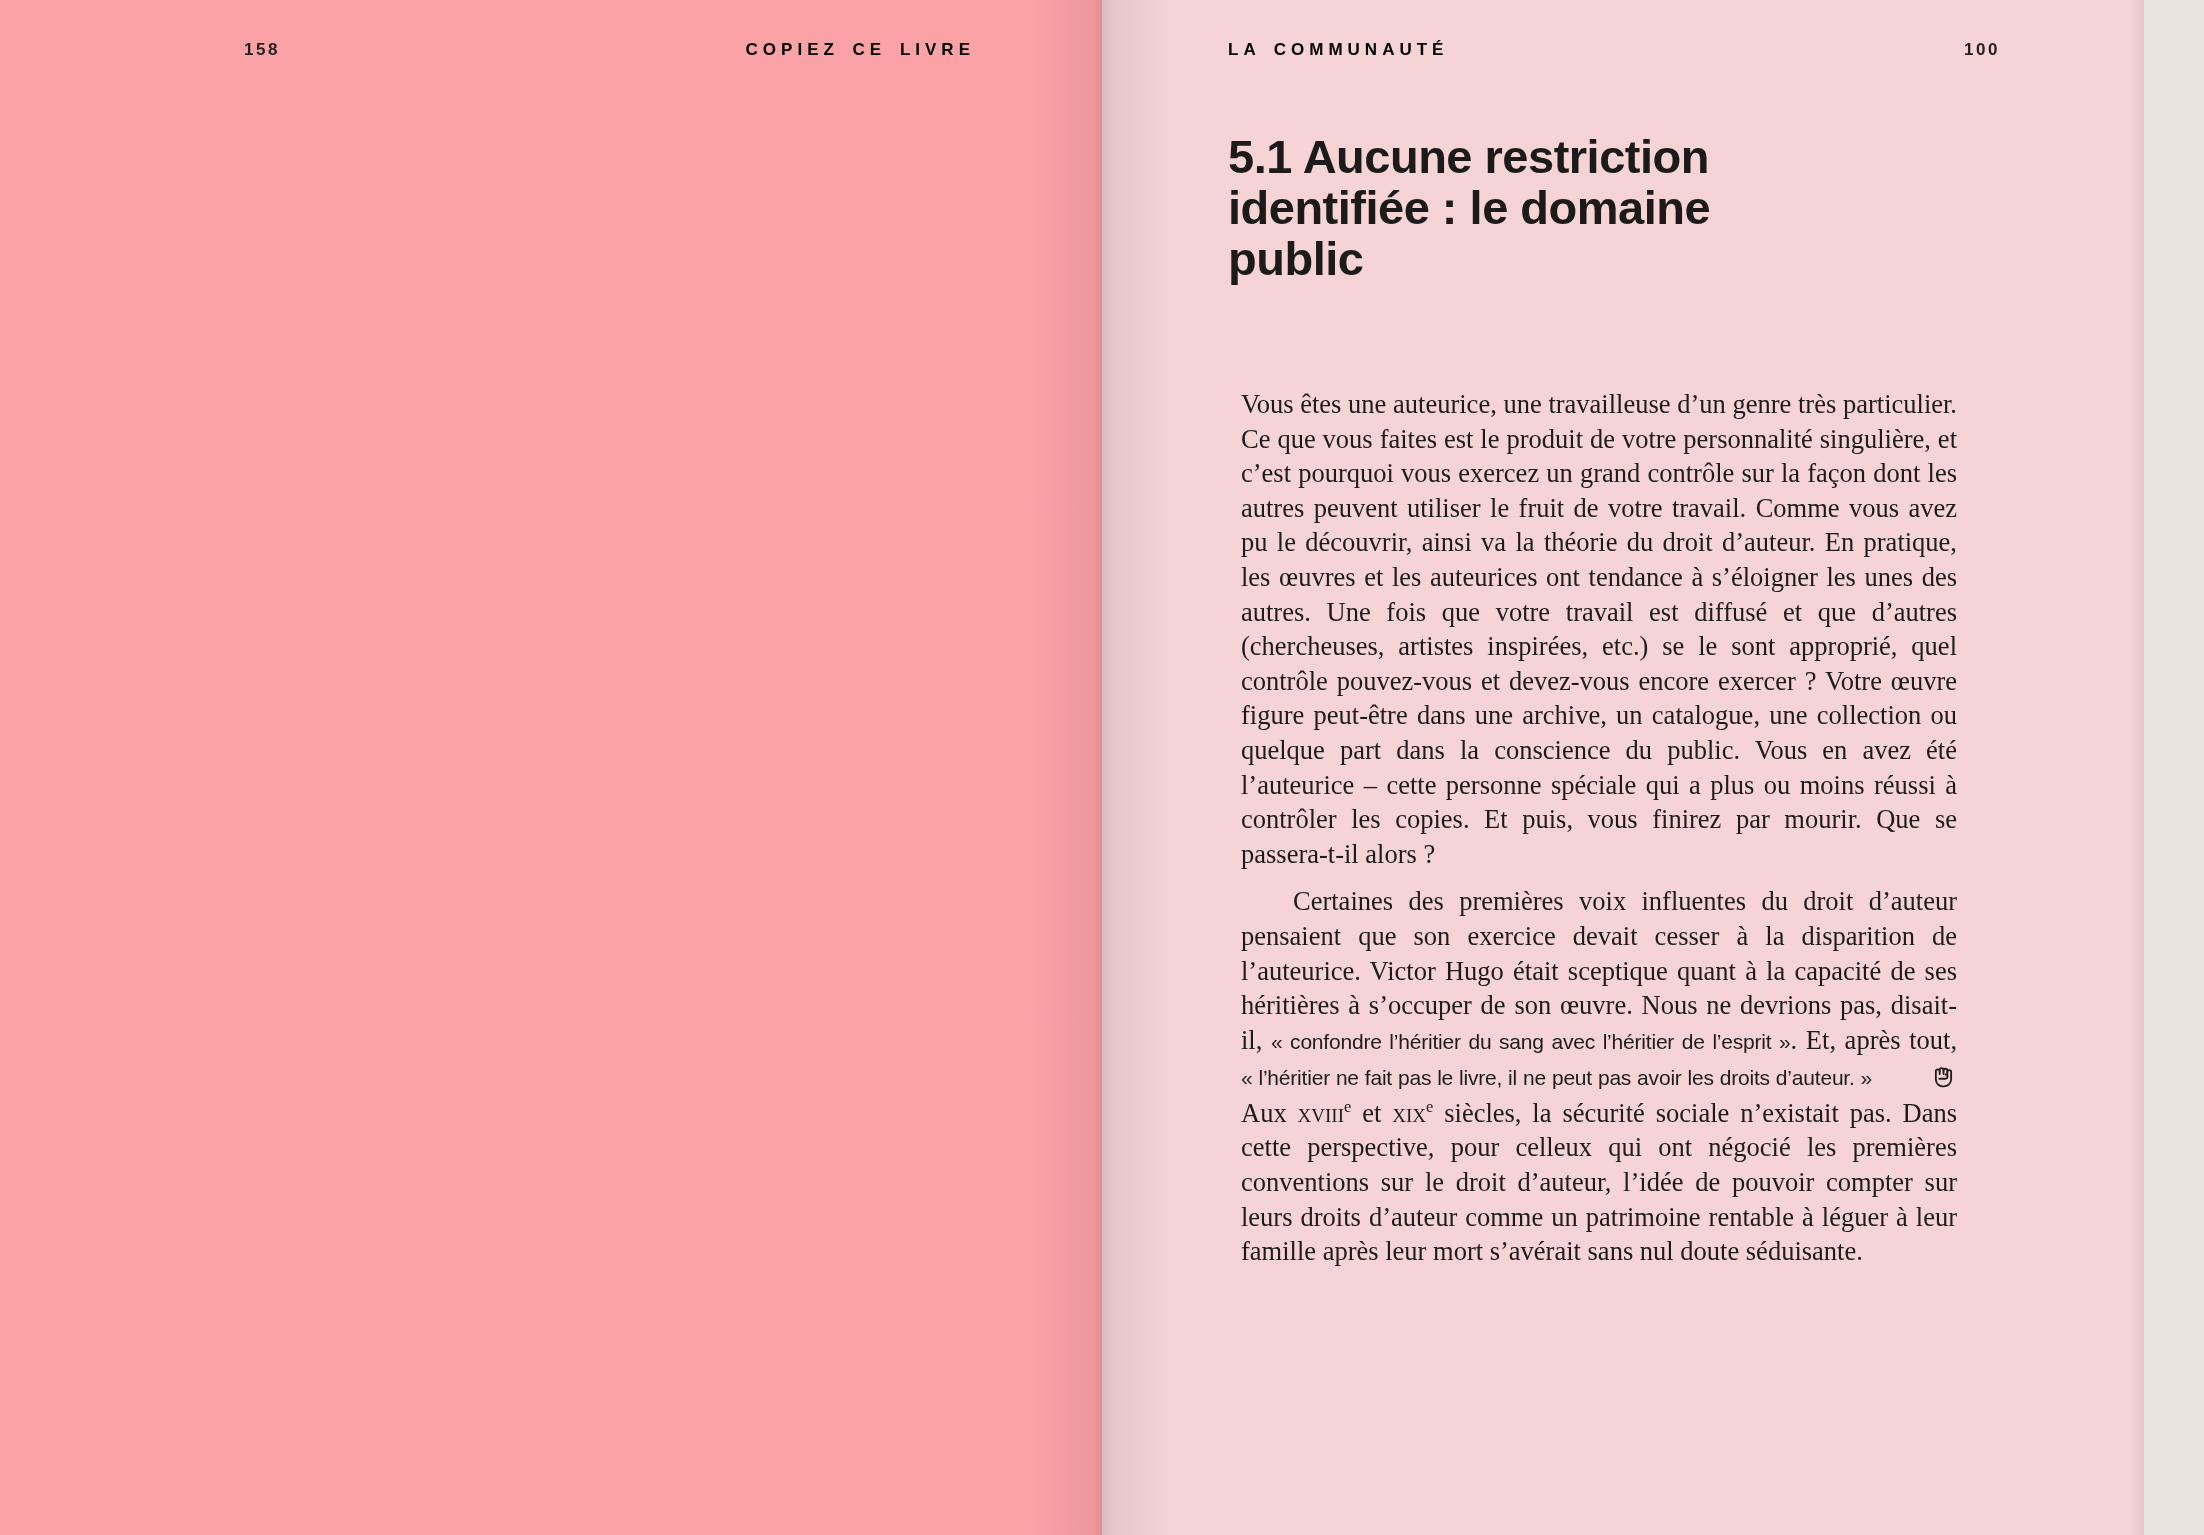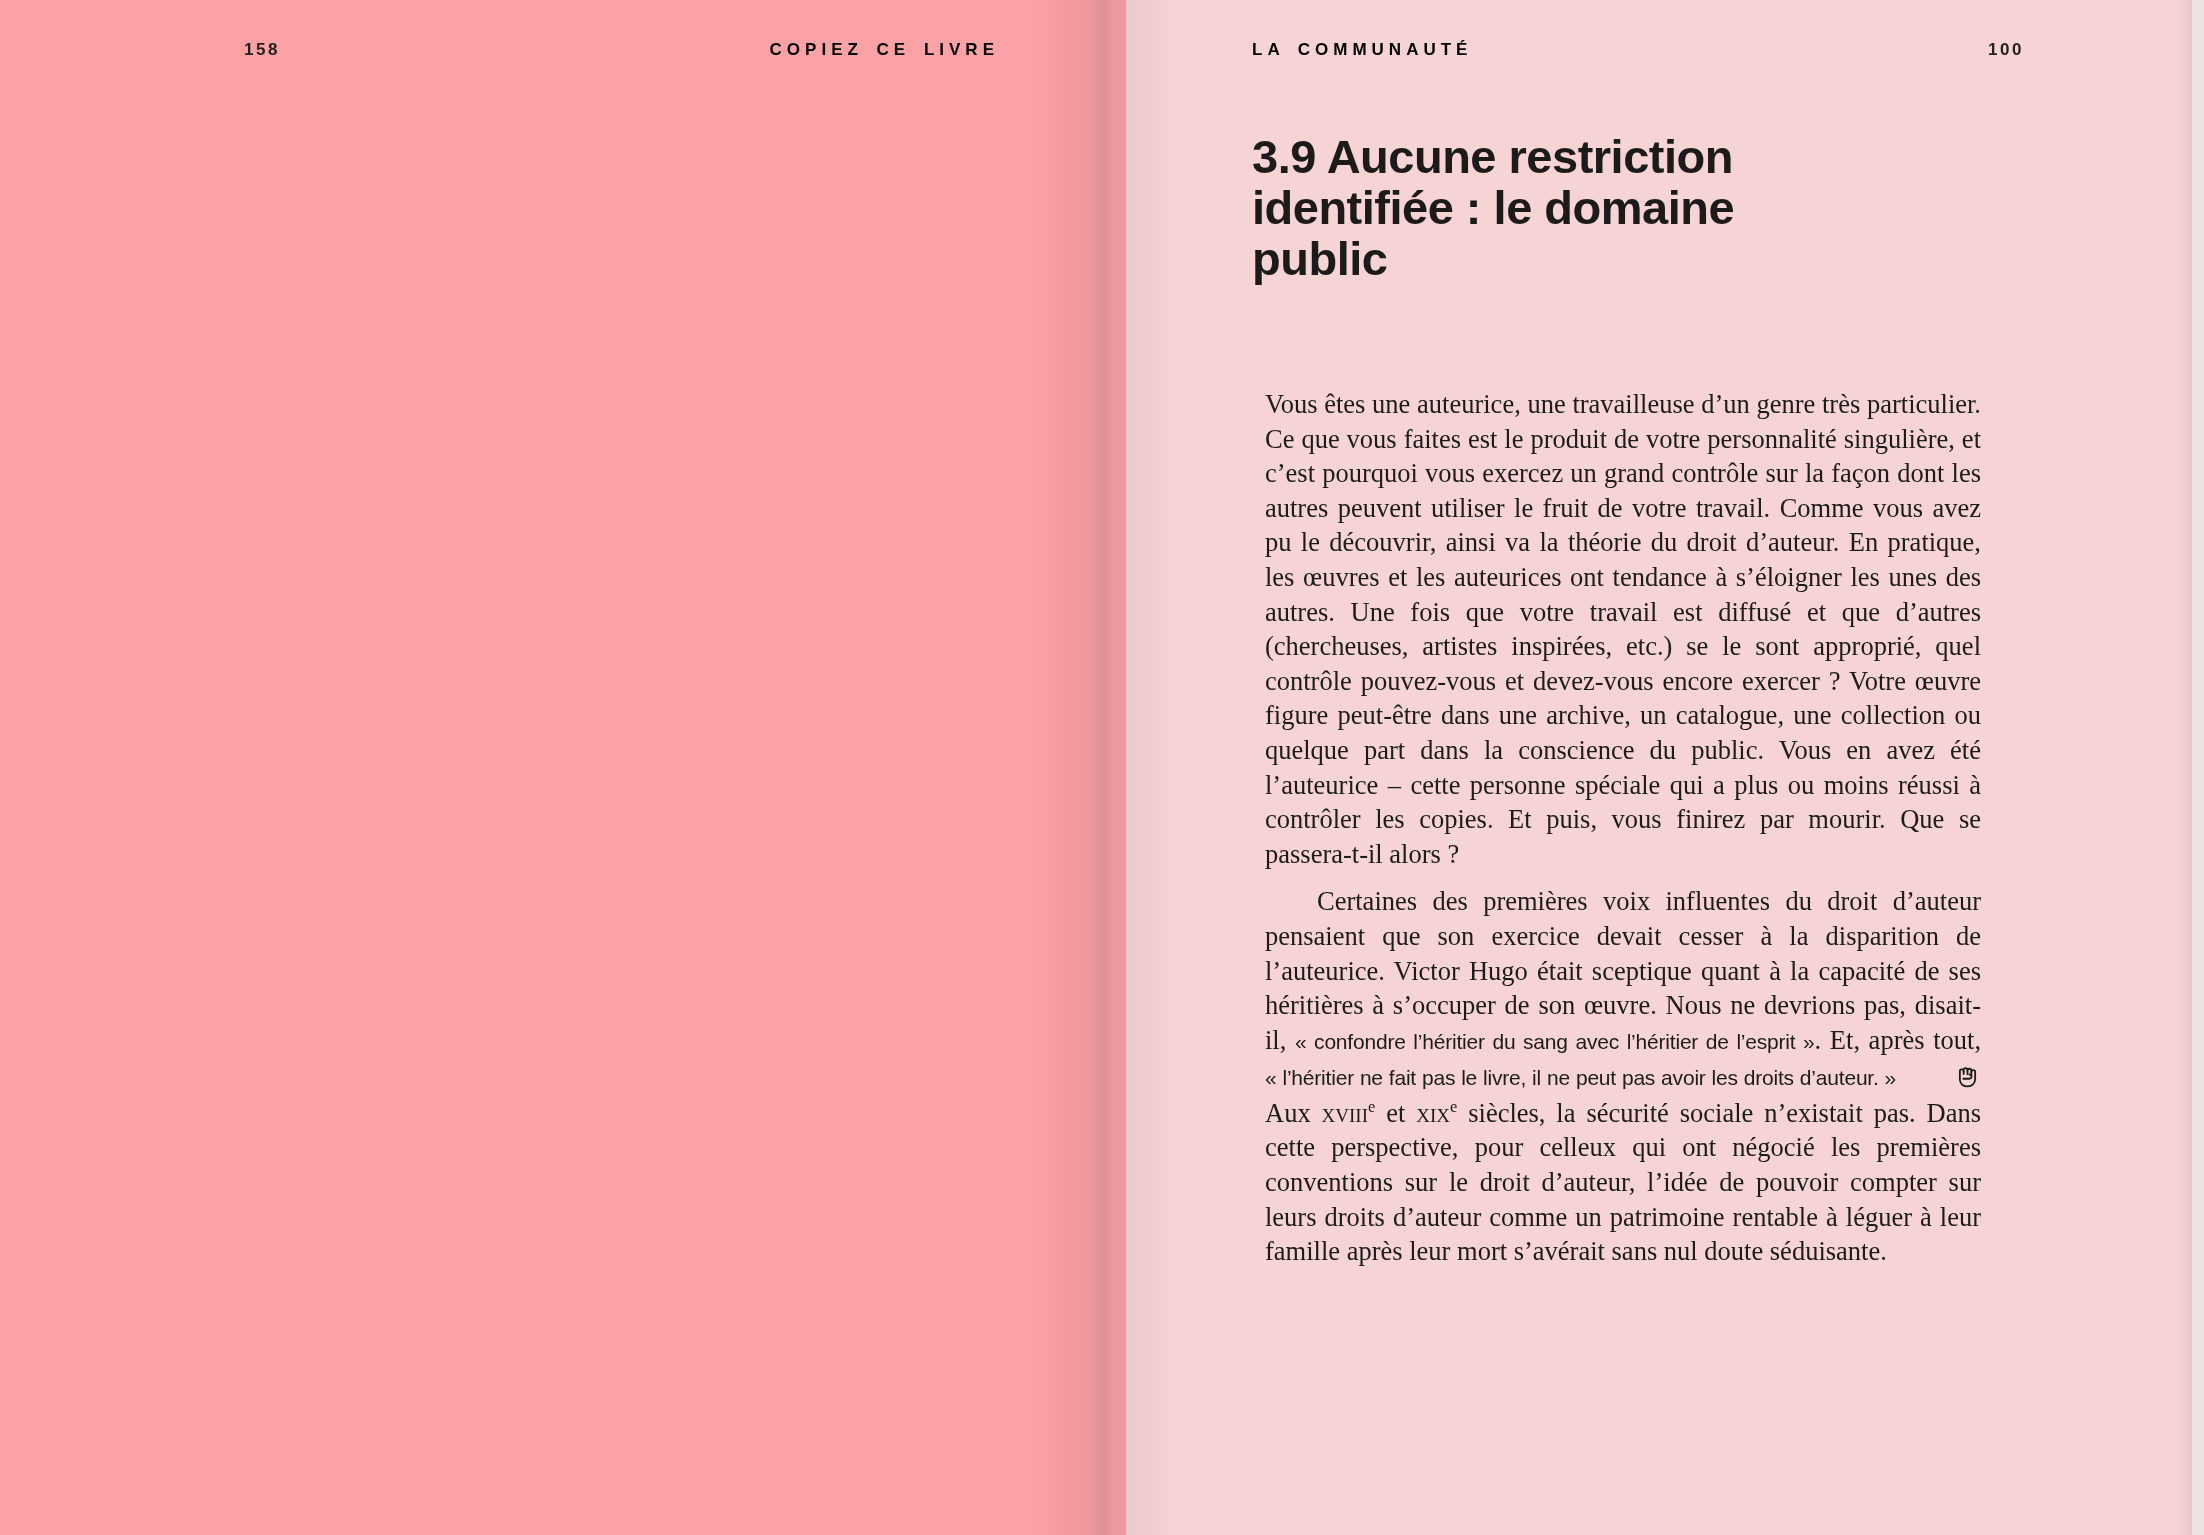--- a/index.html
+++ b/index.html
@@ -1,19 +1,19 @@
 <!DOCTYPE html>
 <html lang="fr"><head>
 <meta charset="utf-8">
 <style>
   html,body{margin:0;padding:0;}
   body{width:2204px;height:1535px;overflow:hidden;background:#e9e4e0;
        font-family:"Liberation Sans",sans-serif;color:#1d1c1a;}
   .spread{position:relative;width:2204px;height:1535px;display:flex;}
-  .page{position:relative;height:100%;overflow:hidden;padding-left:24px;}
+  .page{position:relative;height:100%;overflow:hidden;}
   .page-left{width:1102px;background:#f87a7f;}
   .page-right{width:1042px;background:#fbf7f4;}
   .grain{position:absolute;inset:0;width:100%;height:100%;pointer-events:none;}
   .content{position:absolute;inset:0;z-index:2;}
 
   
   .runhead{position:absolute;top:40px;font-size:17px;font-weight:700;
            letter-spacing:5px;word-spacing:4px;white-space:nowrap;color:#000000;}
   .folio{position:absolute;top:40px;font-size:17px;font-weight:700;
          letter-spacing:2.5px;color:#242120;}
@@ -90,21 +90,21 @@
           </feComponentTransfer>
           <feFlood flood-color="#f0a9b0" result="c"></feFlood>
           <feComposite in="c" operator="in"></feComposite>
         </filter>
       <rect width="100%" height="100%" filter="url(#grainR)" opacity="0.45"></rect>
     </svg>
     <div class="content">
       <div class="runhead runhead-right">LA COMMUNAUTÉ</div>
       <div class="folio folio-right">100</div>
 
-      <h1 class="section-heading">3.9 Aucune restriction
+      <h1 class="section-heading">5.1 Aucune restriction
 identifiée : le domaine
 public</h1>
 
       <div class="body-text" id="body-text">
           <p class=""><span class="seg ">Vous êtes une auteurice, une travailleuse d’un genre très particulier. Ce que vous faites est le produit de votre personnalité singulière, et c’est pourquoi vous exercez un grand contrôle sur la façon dont les autres peuvent utiliser le fruit de votre travail. Comme vous avez pu le découvrir, ainsi va la théorie du droit d’auteur. En pratique, les œuvres et les auteurices ont tendance à s’éloigner les unes des autres. Une fois que votre travail est diffusé et que d’autres (chercheuses, artistes inspirées, etc.) se le sont approprié, quel contrôle pouvez-vous et devez-vous encore exercer&nbsp;? Votre œuvre figure peut-être dans une archive, un catalogue, une collection ou quelque part dans la conscience du public. Vous en avez été l’auteurice – cette personne spéciale qui a plus ou moins réussi à contrôler les copies. Et puis, vous finirez par mourir. Que se passera-t-il alors&nbsp;?</span></p>
           <p class="indent"><span class="seg ">Certaines des premières voix influentes du droit d’auteur pensaient que son exercice devait cesser à la disparition de l’auteurice. Victor Hugo était sceptique quant à la capacité de ses héritières à s’occuper de son œuvre. Nous ne devrions pas, disait-il, </span><span class="seg q">«&nbsp;confondre l’héritier du sang avec l’héritier de l’esprit&nbsp;»</span><span class="seg ">. Et, après tout, </span><span class="seg q">«&nbsp;l’héritier ne fait pas le livre, il ne peut pas avoir les droits d’auteur.&nbsp;» </span>
   <span class="fist"><svg viewBox="0 0 24 24" fill="none" stroke="#1c1b19" stroke-width="1.6" stroke-linecap="round" stroke-linejoin="round">
                 <path d="M5.2 12.2 V7.4 a1.7 1.7 0 0 1 3.4 0 V6.2 a1.7 1.7 0 0 1 3.4 0 V6.8 a1.7 1.7 0 0 1 3.4 0 V8 a1.7 1.7 0 0 1 3.4 0 v6.3 c0 3.9 -2.9 6.5 -6.6 6.5 h-0.9 c-3.4 0 -6.1 -2.7 -6.1 -6.1 z"></path>
                 <path d="M8.6 7.4 v2.4 M12 6.8 v3 M15.4 8 v2.2"></path>
                 <path d="M8.3 14 h5.4 a1.9 1.9 0 0 0 0 -3.8"></path>

